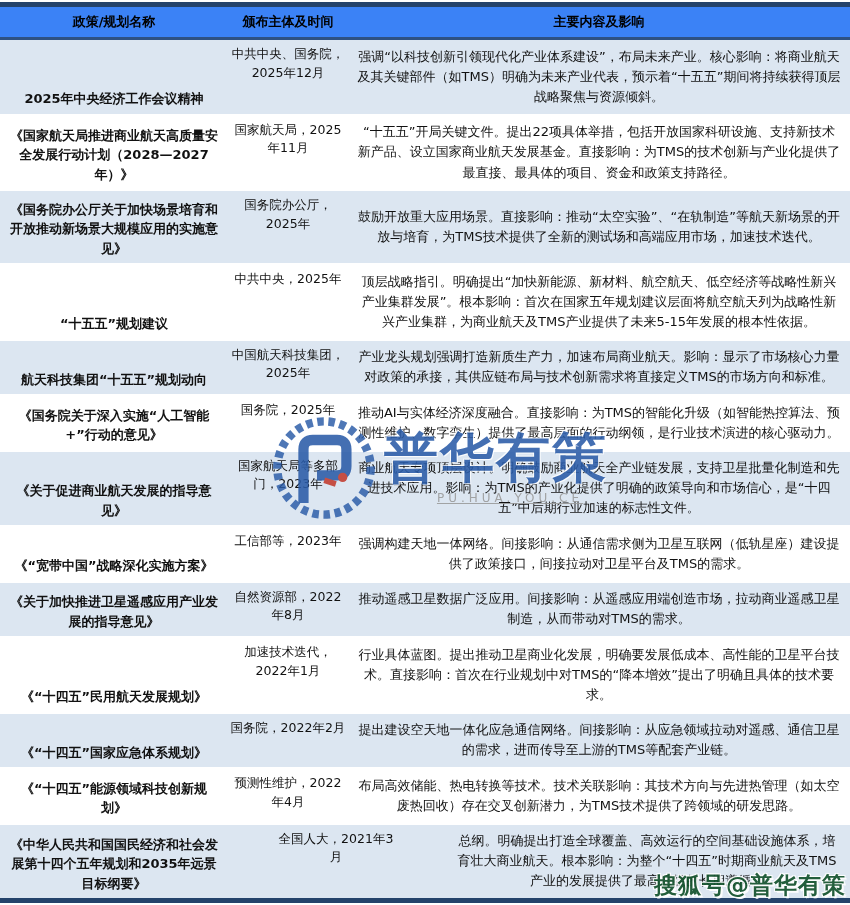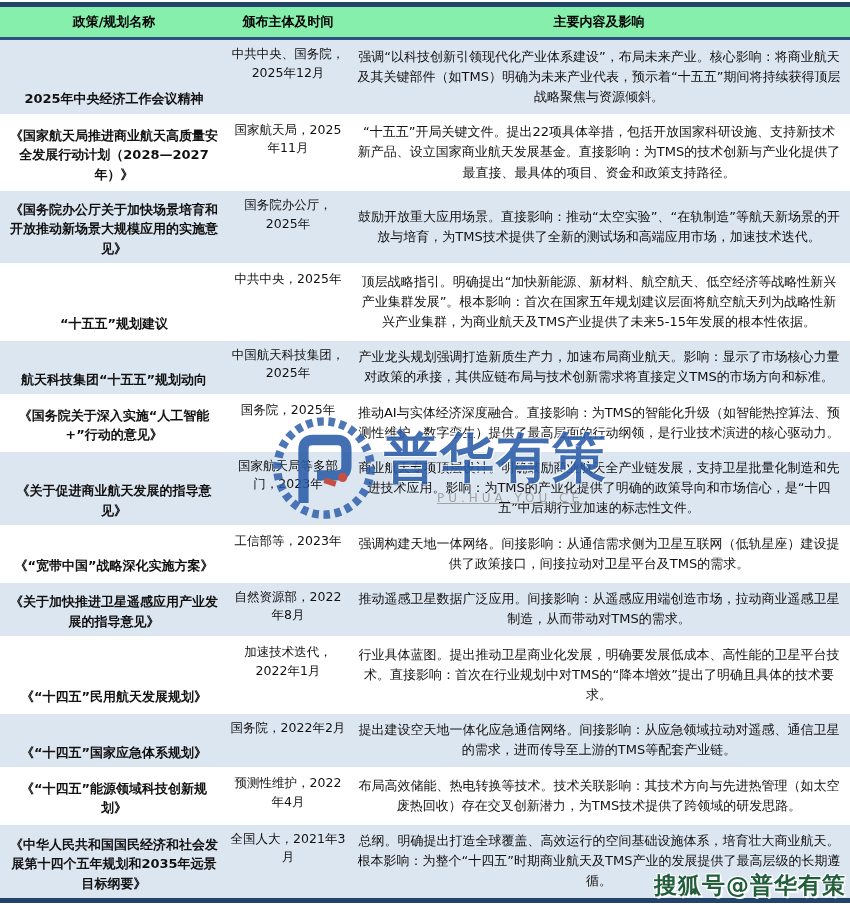--- a/index.html
+++ b/index.html
@@ -10,28 +10,28 @@
     color:#111;
   }
   .table-wrap{
     position:absolute;inset:0;
     display:flex;flex-direction:column;
   }
   .topbar{height:5px;background:#24436b;margin-top:2px;flex:0 0 auto;}
   .bottombar{height:5px;background:#24436b;flex:0 0 auto;margin-bottom:2px;}
   .hdr-sep{height:3px;background:#2e5183;flex:0 0 auto;}
   .row{display:flex;flex-direction:row;align-items:stretch;}
-  .hdr{flex:0 0 auto;background:#86efac;}
+  .hdr{flex:0 0 auto;background:#3b82f6;}
   .hdr .cell{
     display:flex;align-items:center;justify-content:center;
     font-weight:700;font-size:13px;padding:5px 4px;color:#000;
   }
   #rows{flex:1 1 auto;display:flex;flex-direction:column;}
   .body-row{flex:1 1 auto;border-bottom:2px solid #ffffff;}
-  .body-row:last-child{border-bottom:none;}
+  .body-row:last-child{border-bottom:none;gap:48px;}
   .body-row.alt{background:#dce6f1;}
   .body-row.plain{background:#ffffff;}
   .cell{box-sizing:border-box;}
   .c1{width:228px;flex:0 0 228px;display:flex;align-items:flex-end;justify-content:center;
       text-align:center;font-weight:700;font-size:13px;line-height:1.5;padding:5px 10px;}
   .c2{width:120px;flex:0 0 120px;display:flex;align-items:flex-start;justify-content:center;
       text-align:center;font-size:12.5px;line-height:1.5;padding:5px 2px;}
   .c3{flex:1 1 auto;display:flex;align-items:center;justify-content:flex-end;
       text-align:center;font-size:13px;line-height:1.55;padding:5px 9px;}
   

